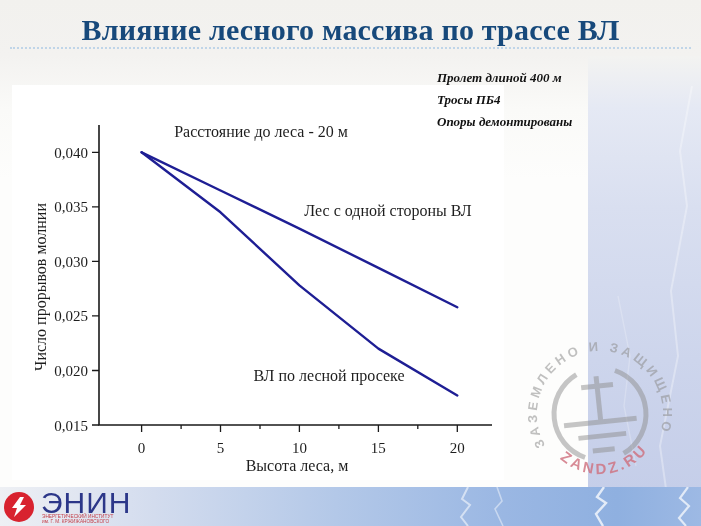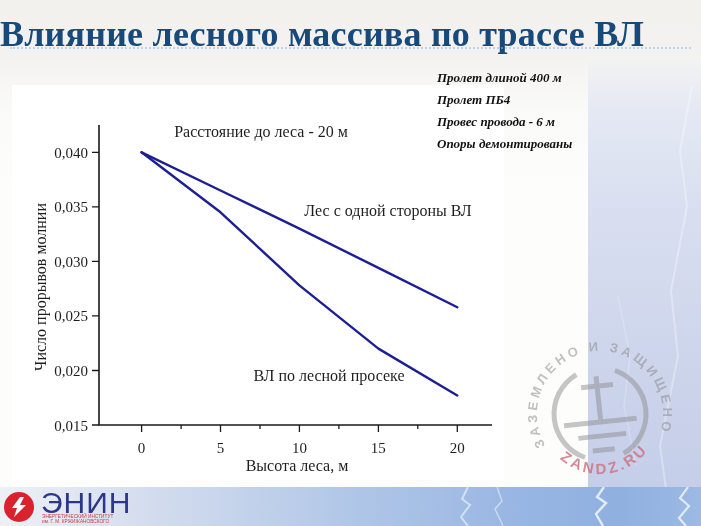--- a/index.html
+++ b/index.html
@@ -6,21 +6,21 @@
   html,body { width:701px; height:526px; }
   body { font-family:"Liberation Serif", serif; }
 
   .slide {
     position:relative; width:701px; height:526px; overflow:hidden;
     background:linear-gradient(180deg,#f2f1ee 0px,#f3f2f0 55px,#fafaf8 110px,#fdfdfc 180px,#fdfdfc 100%);
   }
 
   .title {
     position:absolute; top:13px; left:0; width:701px;
-    font-size:36px; font-weight:bold;
+    text-align:center; font-size:30px; font-weight:bold;
     letter-spacing:0.2px;
   }
   .title-rule {
     position:absolute; top:47px; left:10px; width:681px; height:0;
     border-top:2px dotted rgba(150,190,225,0.55);
   }
 
   .right-band {
     position:absolute; left:588px; top:56px; width:113px; height:433px;
     background:linear-gradient(180deg,#f3f3f1 0%,#e5e9f4 12%,#d9dff0 35%,#cdd5ec 70%,#c5cee9 100%);
@@ -107,22 +107,21 @@
         <text x="157.6144578313253" y="453" text-anchor="middle" class="tick-label">0</text>
         <text x="236.53012048192772" y="453" text-anchor="middle" class="tick-label">5</text>
         <text x="315.4457831325301" y="453" text-anchor="middle" class="tick-label">10</text>
         <text x="394.3614457831325" y="453" text-anchor="middle" class="tick-label">15</text>
         <text x="473.27710843373495" y="453" text-anchor="middle" class="tick-label">20</text>
       </svg>
   </div>
 
   <div class="info-block">
     <div>Пролет длиной 400 м</div>
-    <div>Пролет ПБ4</div>
-    <div>Провес провода - 6 м</div>
+    <div>Тросы ПБ4</div>
     <div>Опоры демонтированы</div>
   </div>
 
   <div class="stamp">
     <svg width="176" height="176" viewBox="0 0 176 176" xmlns="http://www.w3.org/2000/svg">
       <defs>
         <path id="arcTop" d="M 28.8,109.5 A 63,63 0 1 1 147.2,109.5"></path>
         <path id="arcBottom" d="M 36,118 A 60,60 0 0 0 140,118"></path>
       </defs>
       <g transform="rotate(-6 88 88)">

